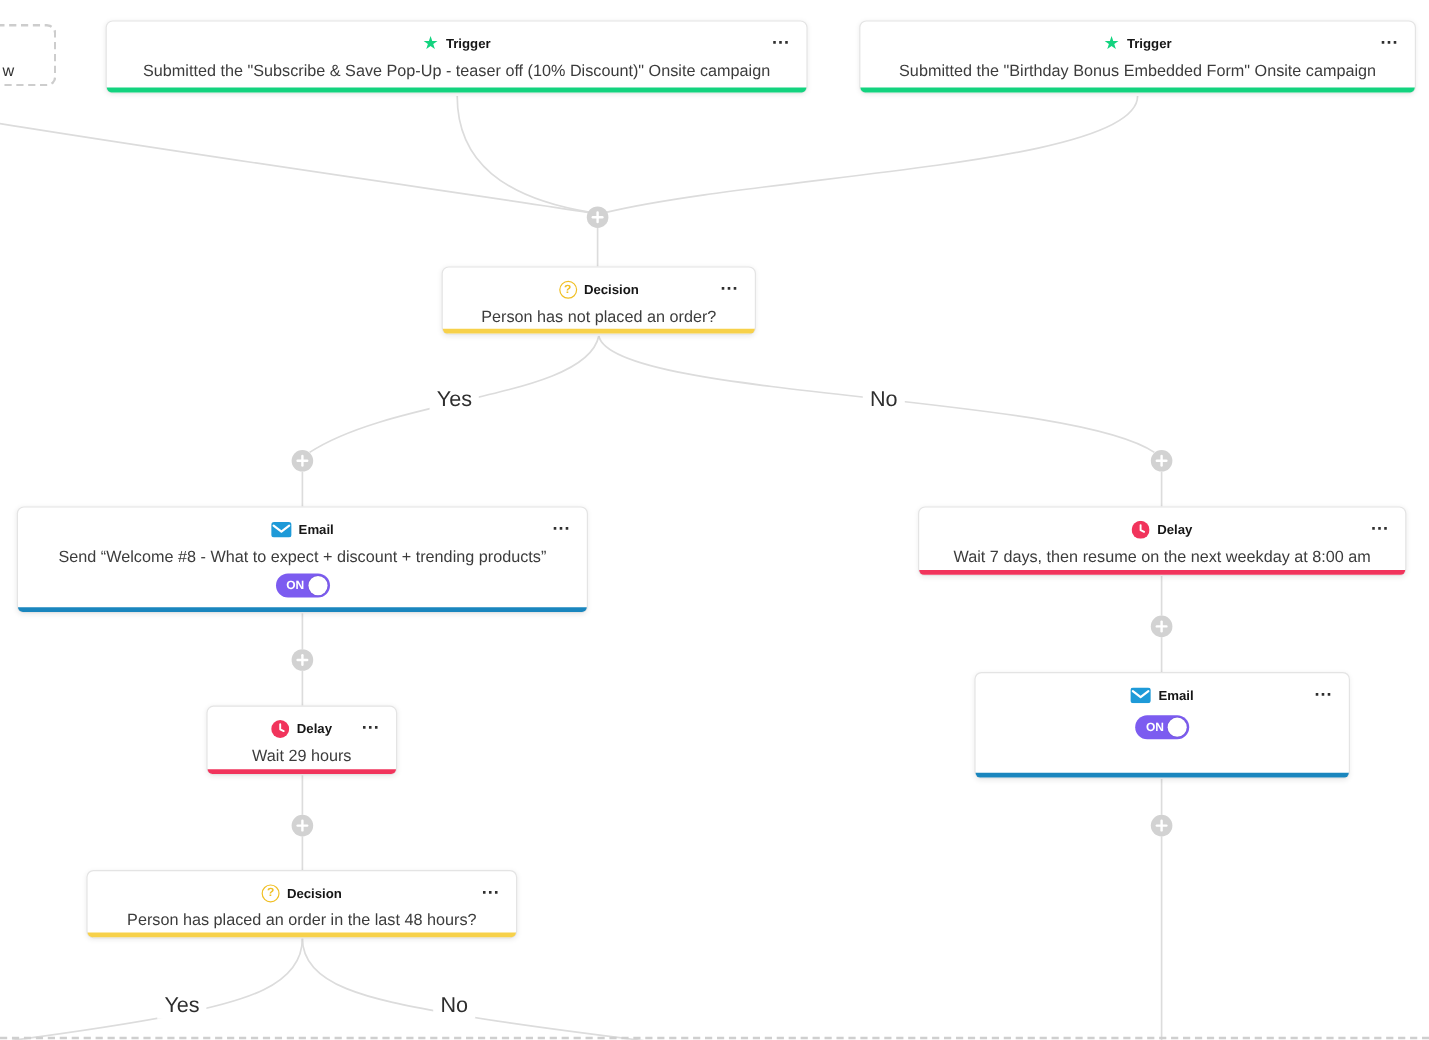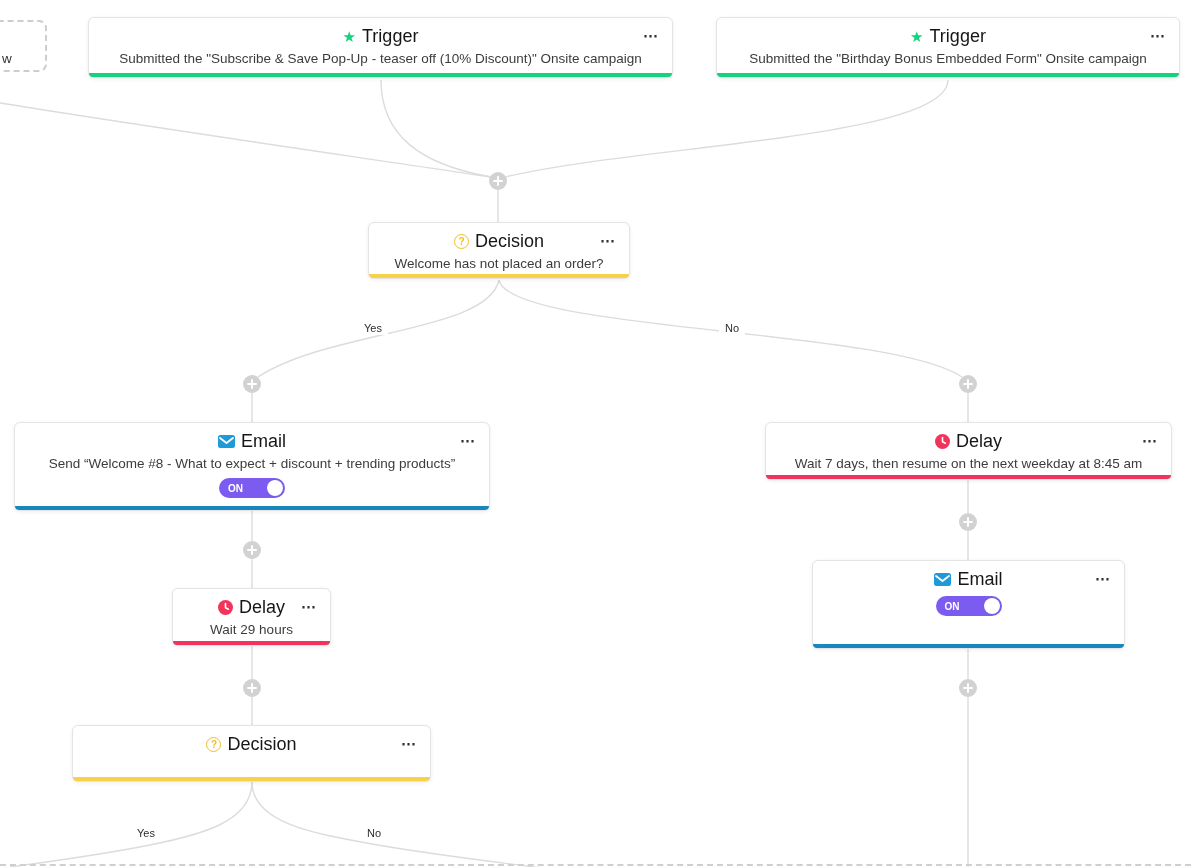--- a/index.html
+++ b/index.html
@@ -9,57 +9,57 @@
 
   
   #wires { position:absolute; left:0; top:0; width:1191px; height:867px; z-index:1; }
   #wires path { stroke:#dcdcdc; stroke-width:1.4; fill:none; }
 
   
   .node { position:absolute; background:#fff; border:1px solid #e4e4e4; border-radius:6px;
           box-shadow:0 1px 4px rgba(0,0,0,.07); z-index:3; padding-top:9px; }
   .node-head { position:relative; display:flex; align-items:center; justify-content:center;
                gap:6px; height:19px; }
-  .node-title { font-size:18px; font-weight:normal; color:#161616; }
+  .node-title { font-size:11px; font-weight:bold; color:#161616; }
   .menu-btn { position:absolute; right:13px; top:-1px; font-size:15px; font-weight:bold;
               color:#2f2f2f; cursor:pointer; letter-spacing:1px; line-height:19px; }
   .node-sub { margin-top:5px; text-align:center; font-size:13.5px; color:#3c3c3c;
               white-space:nowrap; padding:0 10px; }
   .bar { position:absolute; left:0; right:0; bottom:0; height:4px; border-radius:0 0 5px 5px; }
   .bar-trigger { background:#13d37f; }
   .bar-decision { background:#f7d14a; }
   .bar-email { background:#1a86be; }
   .bar-delay { background:#f1345c; }
 
   
   .ic-star { color:#13d37f; font-size:15px; line-height:15px; }
   .ic-question { display:inline-flex; width:15px; height:15px; border:1.6px solid #f0bf24;
                  border-radius:50%; color:#f0bf24; font-size:10px; font-weight:bold;
                  align-items:center; justify-content:center; }
   .ic-svg { display:inline-block; }
 
   
   .toggle-row { display:flex; justify-content:center; margin-top:7px; }
-  .toggle { position:relative; width:66px; height:20px; background:#7c5cf0; border-radius:11px;
+  .toggle { position:relative; width:45px; height:20px; background:#7c5cf0; border-radius:11px;
             display:flex; align-items:center; cursor:pointer; }
   .toggle-label { color:#ffffff; font-size:10px; font-weight:bold; margin-left:9px; }
   .knob { position:absolute; right:2px; top:2px; width:16px; height:16px; background:#ffffff;
           border-radius:50%; box-shadow:0 0 1px rgba(0,0,0,.3); }
 
   
   .plus { position:absolute; width:18px; height:18px; border-radius:50%; background:#d2d2d2;
           z-index:2; cursor:pointer; }
   .plus::before { content:''; position:absolute; left:4px; top:8px; width:10px; height:2px;
                   background:#ffffff; border-radius:1px; }
   .plus::after { content:''; position:absolute; left:8px; top:4px; width:2px; height:10px;
                  background:#ffffff; border-radius:1px; }
 
   
   .branch-label { position:absolute; z-index:2; background:#ffffff; padding:1px 6px;
-                  font-size:11px; color:#2e2e2e; }
+                  font-size:18px; color:#2e2e2e; }
 
   
   .ghost-node { position:absolute; left:-30px; top:20px; width:77px; height:52px;
                 border:2px dashed #cdcdcd; border-radius:8px; background:#ffffff; z-index:3; }
   .ghost-text { position:absolute; left:30px; top:29px; font-size:13.5px; color:#333333; }
 
   
   .bottom-dashed { position:absolute; left:0; right:0; top:864px; border-top:2px dashed #cfcfcf;
                    z-index:2; }
 
@@ -124,21 +124,21 @@
   </div>
 
   <div class="plus" style="left:489px; top:172px;"></div>
 
   <div class="node" id="node-decision1">
     <div class="node-head">
       <span class="ic-question">?</span>
       <span class="node-title">Decision</span>
       <span class="menu-btn">⋯</span>
     </div>
-    <div class="node-sub">Welcome has not placed an order?</div>
+    <div class="node-sub">Person has not placed an order?</div>
     <div class="bar bar-decision"></div>
   </div>
 
   <span class="branch-label" style="left:358px; top:321px;">Yes</span>
   <span class="branch-label" style="left:719px; top:321px;">No</span>
 
   <div class="plus" style="left:243px; top:375px;"></div>
   <div class="plus" style="left:959px; top:375px;"></div>
 
   <div class="node" id="node-email1">
@@ -162,21 +162,21 @@
 
   <div class="node" id="node-delay-r">
     <div class="node-head">
       <svg class="ic-svg" width="15" height="15" viewBox="0 0 15 15">
         <circle cx="7.5" cy="7.5" r="7.5" fill="#f1345c"></circle>
         <path d="M7.5 3.6 L7.5 7.8 L10.4 9.2" stroke="#ffffff" stroke-width="1.6" fill="none" stroke-linecap="round" stroke-linejoin="round"></path>
       </svg>
       <span class="node-title">Delay</span>
       <span class="menu-btn">⋯</span>
     </div>
-    <div class="node-sub">Wait 7 days, then resume on the next weekday at 8:45 am</div>
+    <div class="node-sub">Wait 7 days, then resume on the next weekday at 8:00 am</div>
     <div class="bar bar-delay"></div>
   </div>
 
   <div class="plus" style="left:243px; top:541px;"></div>
   <div class="plus" style="left:959px; top:513px;"></div>
 
   <div class="node" id="node-email2">
     <div class="node-head">
       <svg class="ic-svg" width="17" height="13" viewBox="0 0 17 13">
         <rect x="0" y="0" width="17" height="13" rx="2.5" fill="#1e9ad8"></rect>
@@ -209,20 +209,21 @@
 
   <div class="plus" style="left:243px; top:679px;"></div>
   <div class="plus" style="left:959px; top:679px;"></div>
 
   <div class="node" id="node-decision2">
     <div class="node-head">
       <span class="ic-question">?</span>
       <span class="node-title">Decision</span>
       <span class="menu-btn">⋯</span>
     </div>
+    <div class="node-sub">Person has placed an order in the last 48 hours?</div>
     <div class="bar bar-decision"></div>
   </div>
 
   <span class="branch-label" style="left:131px; top:826px;">Yes</span>
   <span class="branch-label" style="left:361px; top:826px;">No</span>
 
   <div class="bottom-dashed"></div>
 
 </div>
 

